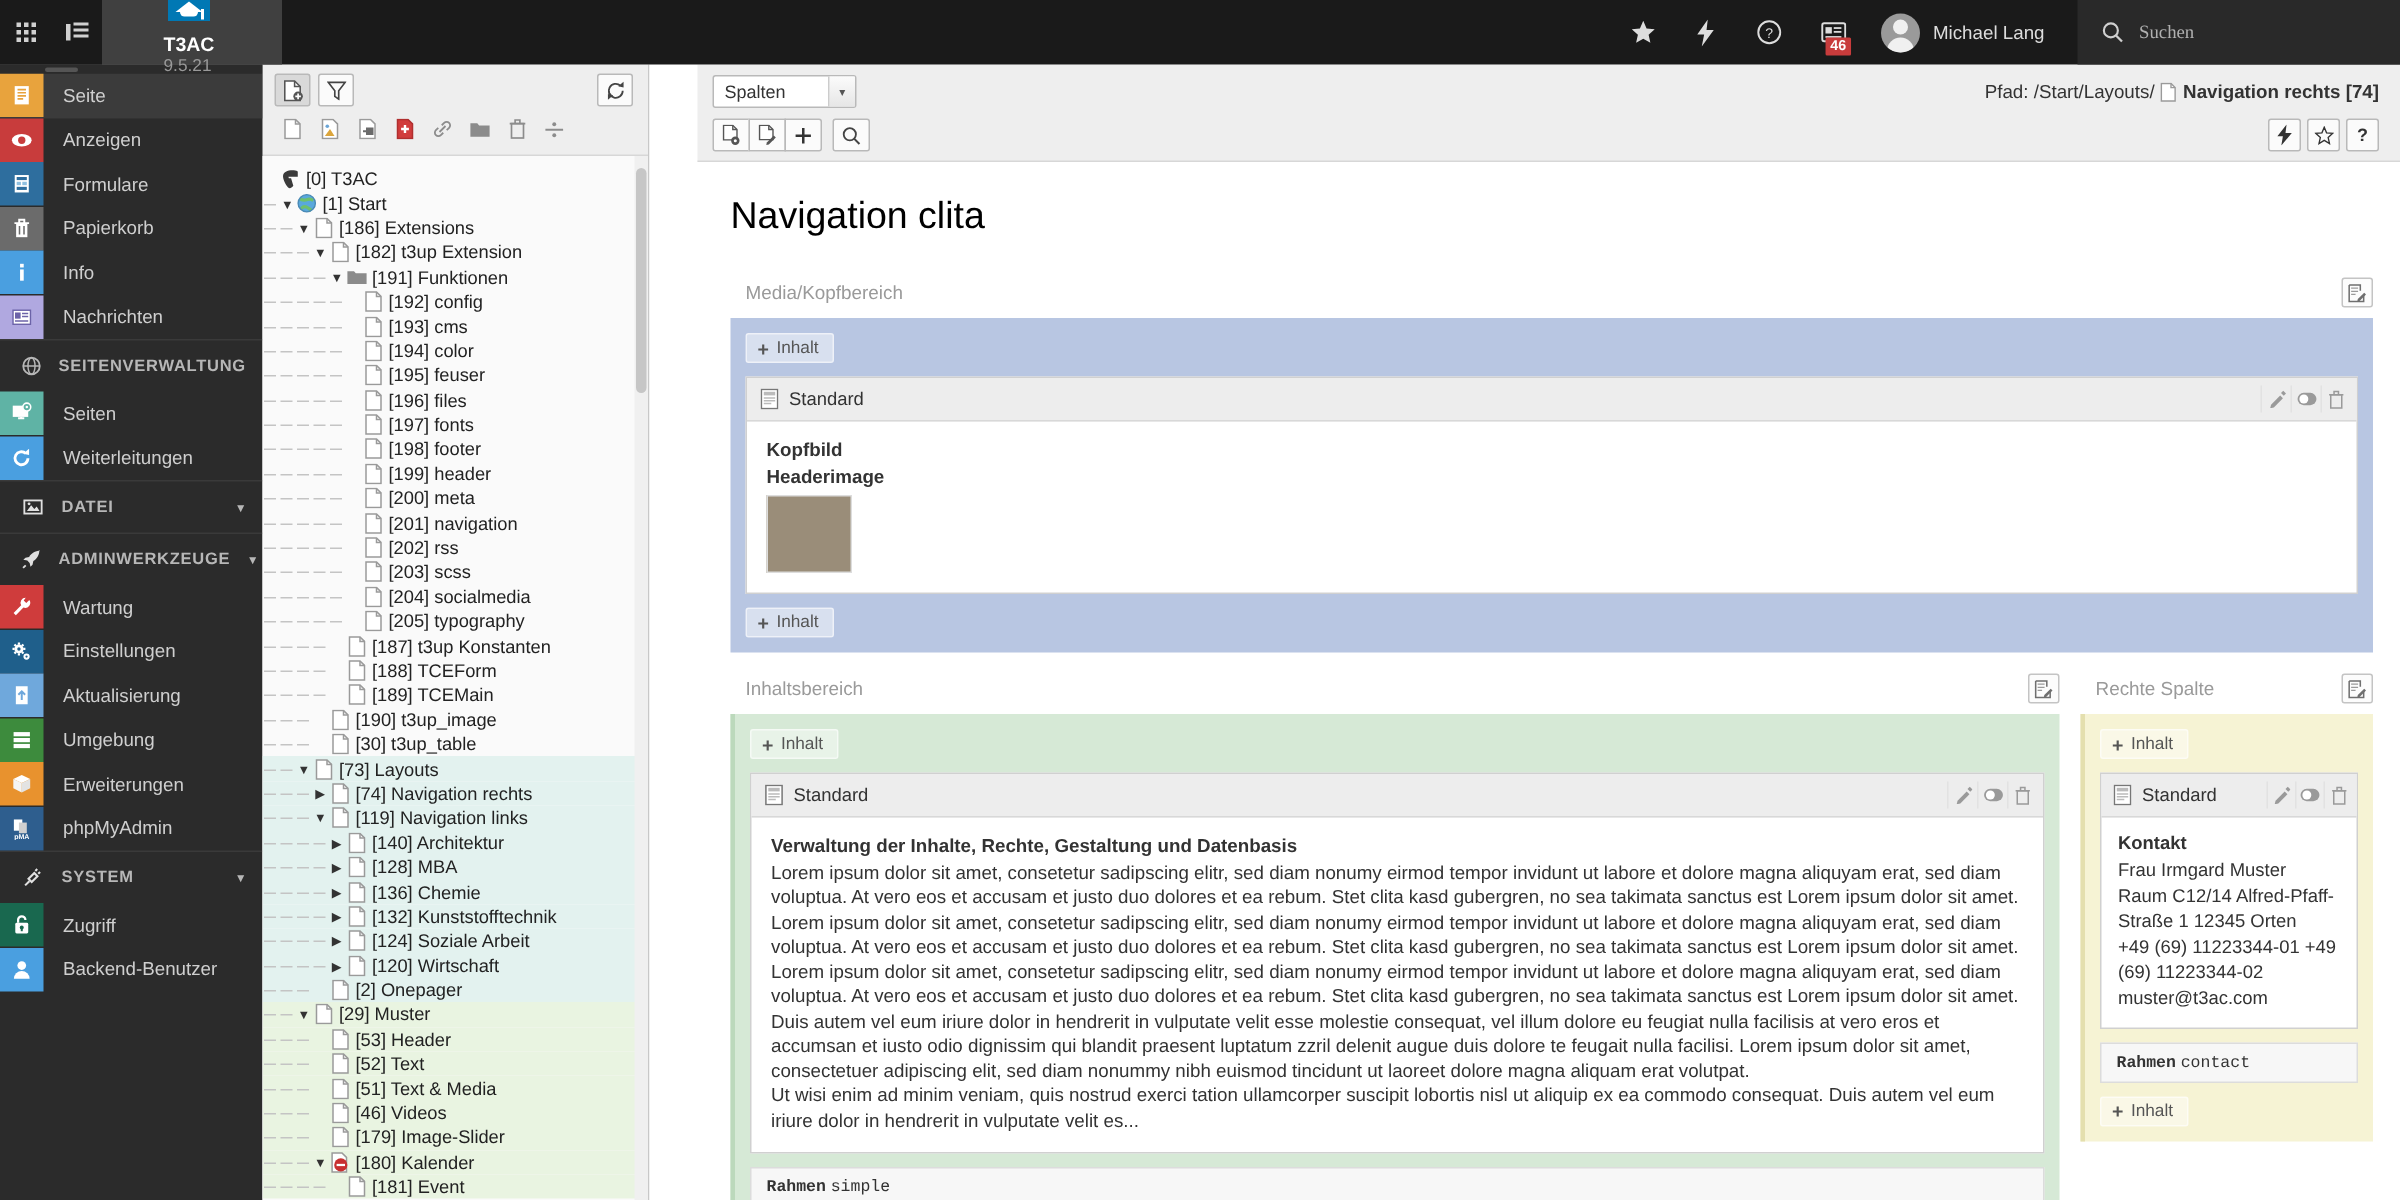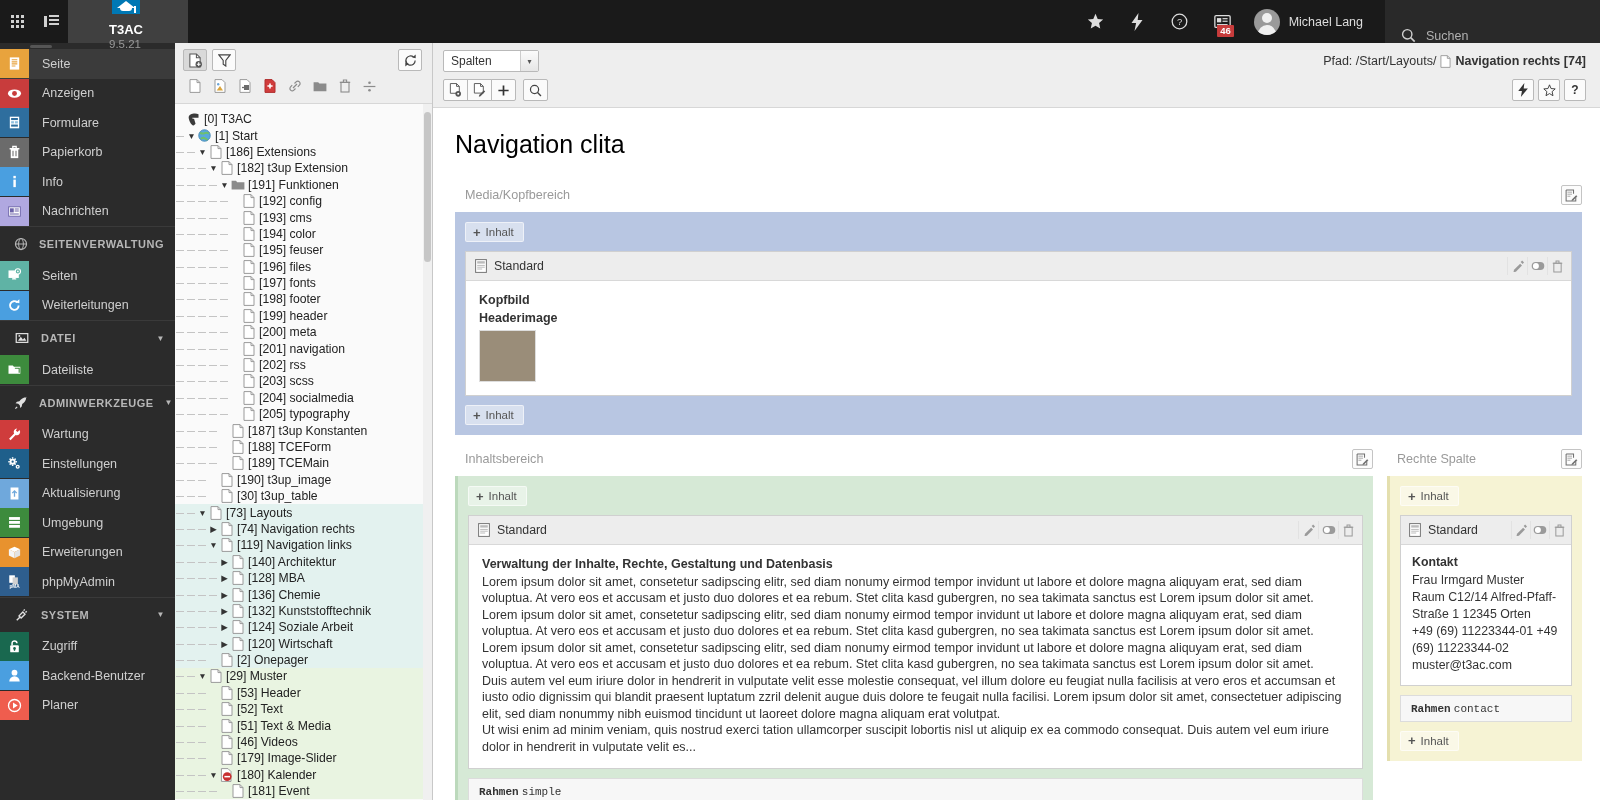--- a/index.html
+++ b/index.html
@@ -40,21 +40,21 @@
   .brand-ver { color:#999; font-size:11.5px; }
 
   .tb-spacer { flex:1; }
   .tb-right { display:flex; align-items:center; padding-right:6px; }
   .tb-btn { height:43px; display:flex; align-items:center; justify-content:center; padding:0 13px; cursor:pointer; color:#ddd; position:relative;}
   .tb-user { display:flex; align-items:center; gap:9px; padding:0 16px 0 10px; height:43px; cursor:pointer; }
   .avatar { width:26px; height:26px; border-radius:50%; background:#9a9a9a; position:relative; overflow:hidden; }
   .avatar .head { position:absolute; width:10px; height:10px; border-radius:50%; background:#f0f0f0; left:8px; top:4px; }
   .avatar .body { position:absolute; width:18px; height:11px; border-radius:9px 9px 0 0; background:#f0f0f0; left:4px; top:16px; }
   .user-name { color:#ddd; font-size:12.5px; }
-  .tb-search { display:flex; align-items:flex-end; gap:10px; padding:0 16px; height:43px; background:#292929; min-width:215px; cursor:text;}
+  .tb-search { display:flex; align-items:center; gap:10px; padding:0 16px; height:43px; background:#292929; min-width:215px; cursor:text;font-family:Liberation Serif, serif;}
   .tb-search .ph { color:#b0b0b0; font-size:12.5px; }
   .badge-wrap { position:relative; }
   .badge { position:absolute; bottom:6px; left:50%; transform:translateX(-30%); background:#c83c3c; color:#fff; font-size:9.5px; padding:0px 3px; border-radius:1px; line-height:12px; font-weight:bold;}
 
   svg.i { display:block; }
 
   
   .bodyrow { flex:1; display:flex; min-height:0;justify-content:center; }
 
   
@@ -91,21 +91,21 @@
   .tnode.hl-layouts { background:#e3f2ef; }
   .tnode.hl-muster { background:#e9f4e1; }
   .tnode .arrow { width:11px; flex:0 0 11px; text-align:center; font-size:8.5px; color:#333; }
   .tnode .dash { width:11px; flex:0 0 11px; position:relative; }
   .tnode .dash:before { content:""; position:absolute; left:1px; top:50%; width:8px; height:1px; background:#c4c4c4;}
   .tnode .ti { width:15px; flex:0 0 15px; display:flex; align-items:center; justify-content:center; }
   .tnode .tl { padding-left:3px; }
   .vline { position:absolute; width:1px; background:#c4c4c4; }
 
   
-  .contentpane { flex:1; display:flex; flex-direction:column; min-width:0; background:#fff; }
+  .contentpane { flex:1; display:flex; flex-direction:column; min-width:0; background:#fff;padding-left:32px; }
   .doc-header { background:#eeeeee; border-bottom:1px solid #d7d7d7; padding:7px 14px 6px 10px; }
   .doc-h-row1 { display:flex; align-items:center; }
   .sel-wrap { position:relative; }
   .fakeselect {
     width:96px; height:22px; border:1px solid #b9b9b9; border-radius:2px; background:#fff; font-size:12px; color:#333;
     display:flex; align-items:center; padding:0 0 0 7px; cursor:pointer;
   }
   .fakeselect .arw { margin-left:auto; width:18px; height:20px; border-left:1px solid #ccc; background:linear-gradient(#fbfbfb,#e6e6e6); display:flex; align-items:center; justify-content:center; font-size:8px; color:#555;}
   .pathbox { margin-left:auto; font-size:12.5px; color:#333; display:flex; align-items:center; gap:4px; }
   .pathbox .bold { font-weight:bold; }
@@ -357,29 +357,20 @@
             <span class="gicon">
               <svg width="14" height="14" viewBox="0 0 16 16">
                 <rect x="1.4" y="3" width="13.2" height="10" fill="none" stroke="#e0e0e0" stroke-width="1.4"></rect>
                 <polygon points="3.4,11 6.6,6.6 9,9.6 10.8,7.6 13,11" fill="#e0e0e0"></polygon>
                 <circle cx="5" cy="5.6" r="1.1" fill="#e0e0e0"></circle>
               </svg>
             </span>
             <span>DATEI</span>
             <span class="caret">▼</span>
           </div>
-          <div class="mod-item">
-            <span class="mod-ico" style="background:#3d8b3d">
-              <svg width="15" height="15" viewBox="0 0 16 16">
-                <path d="M1.6 3.6 h4.6 l1.2 1.4 h6.8 v7.4 h-12.6 z" fill="#fff"></path>
-                <path d="M8.4 6.6 h4.6 v4.8" fill="none" stroke="#3d8b3d" stroke-width="1.2"></path>
-              </svg>
-            </span>
-            <span class="mod-label">Dateiliste</span>
-          </div>
           <div class="mod-group-title">
             <span class="gicon">
               <svg width="14" height="14" viewBox="0 0 16 16">
                 <path d="M14.6 1.4 c-4 0-6.8 2-8.4 4.6 l-2.8 .6 -1.6 1.6 3 .6 1.8 1.8 .6 3 1.6-1.6 .6-2.8 c2.6-1.6 4.6-4.4 4.6-8.4z" fill="#e0e0e0"></path>
                 <path d="M3.6 12.4 l-2 2" stroke="#e0e0e0" stroke-width="1.4"></path>
               </svg>
             </span>
             <span>ADMINWERKZEUGE</span>
             <span class="caret">▼</span>
           </div>
@@ -464,29 +455,20 @@
             <span class="mod-label">Zugriff</span>
           </div>
           <div class="mod-item">
             <span class="mod-ico" style="background:#4a9fe0">
               <svg width="15" height="15" viewBox="0 0 16 16">
                 <circle cx="8" cy="5" r="3.1" fill="#fff"></circle>
                 <path d="M2.4 14.4 a5.6 5.6 0 0 1 11.2 0z" fill="#fff"></path>
               </svg>
             </span>
             <span class="mod-label">Backend-Benutzer</span>
-          </div>
-          <div class="mod-item">
-            <span class="mod-ico" style="background:#ef5d4e">
-              <svg width="15" height="15" viewBox="0 0 16 16">
-                <circle cx="8" cy="8" r="6.4" fill="none" stroke="#fff" stroke-width="1.4"></circle>
-                <polygon points="6.4,4.8 11.4,8 6.4,11.2" fill="#fff"></polygon>
-              </svg>
-            </span>
-            <span class="mod-label">Planer</span>
           </div>
         </div>
     </div>
 
     <div class="treepane">
       <div class="tree-toolbar">
         <div class="tt-row1">
           <div class="tt-btn pressed">
             <svg class="i" width="14" height="15" viewBox="0 0 15 16">
               <path d="M2 1 h7 l4 4 v10 h-11 z" fill="#fff" stroke="#555" stroke-width="1.1"></path>

